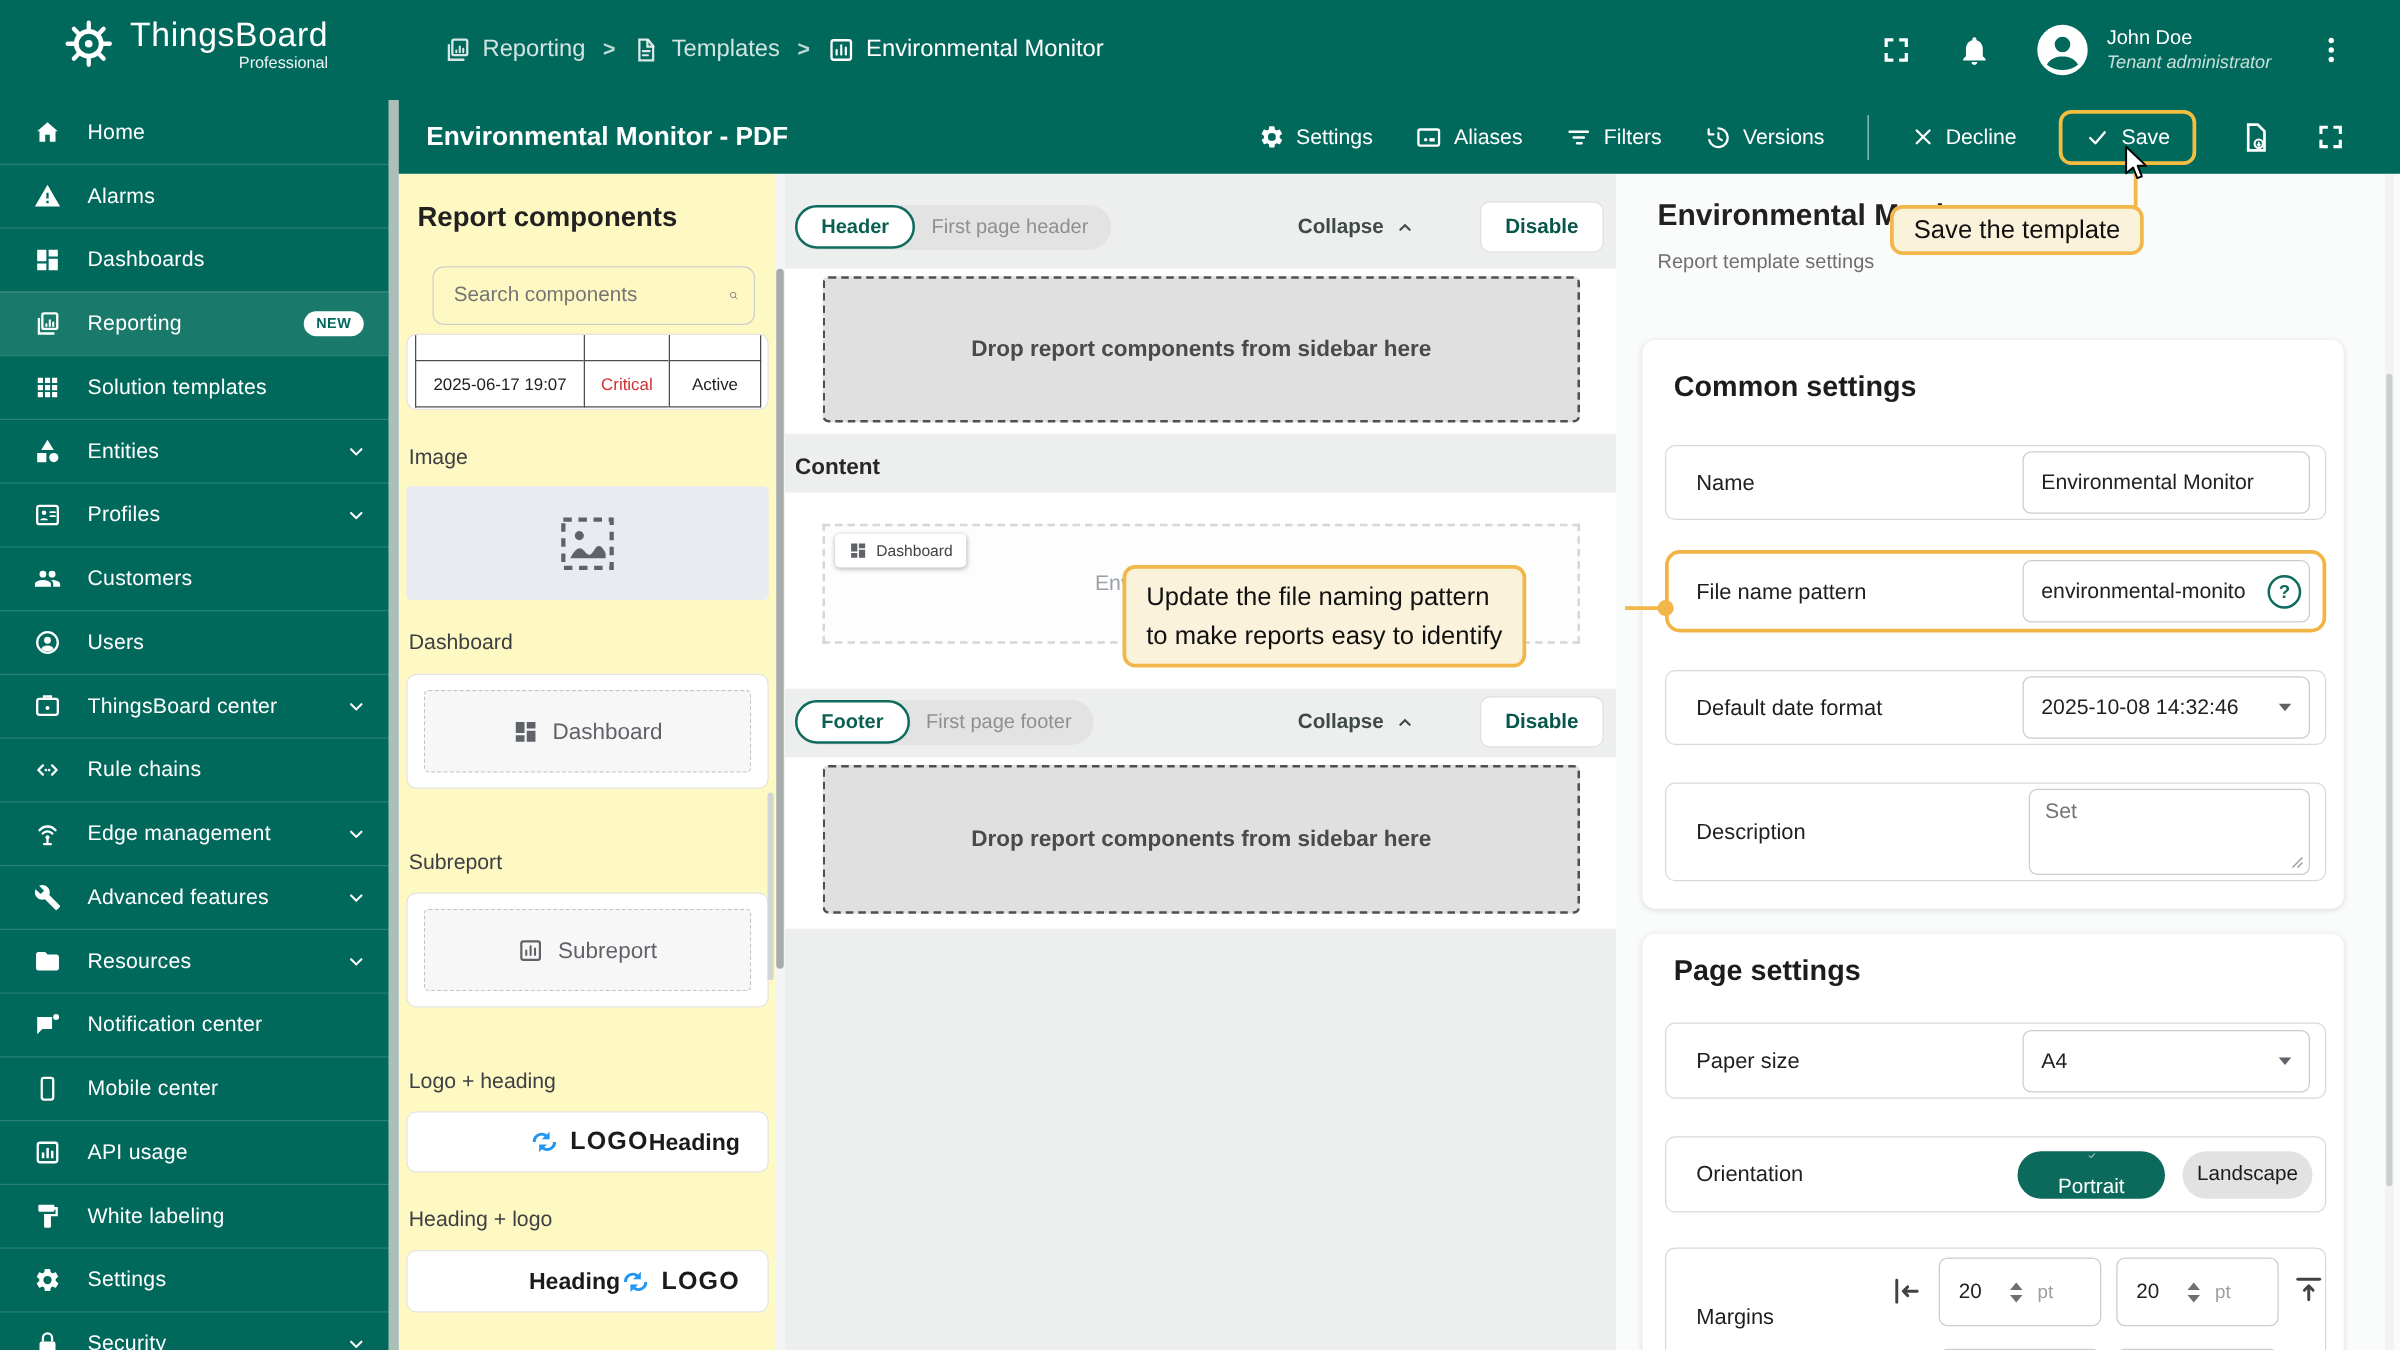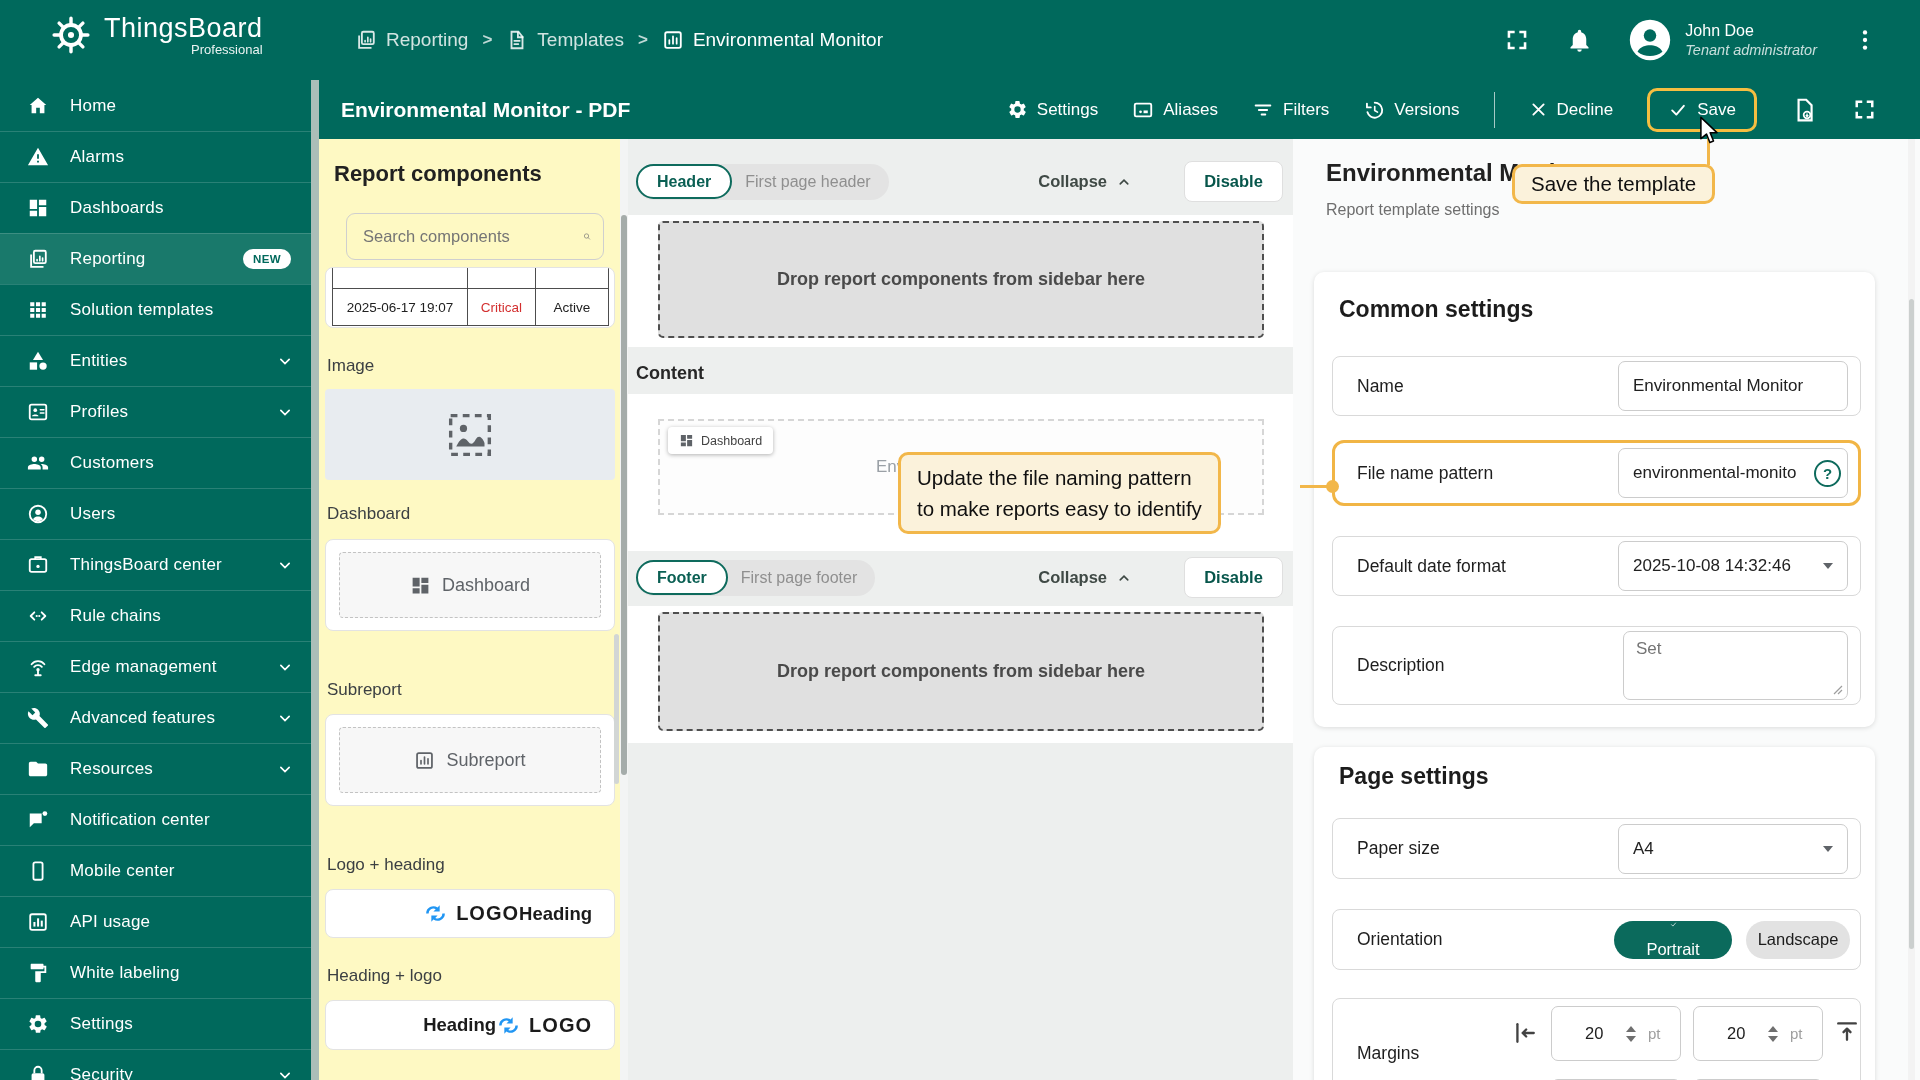--- a/index.html
+++ b/index.html
@@ -89,21 +89,21 @@
   .frow { position:absolute; left:18px; width:529px; border:1px solid #D9D9D9; border-radius:8px; background:#fff; display:flex; align-items:center; }
   .frow-label { margin-left:24px; font-size:17.5px; color:#1E1E1E; }
   .ctl { position:absolute; right:12px; height:50px; border:1px solid #CCCCCC; border-radius:7px; background:#fff; display:flex; align-items:center; }
   .ctl input { border:none; outline:none; font-size:17px; color:#212121; font-family:inherit; width:100%; background:transparent; }
   .caret { width:0; height:0; border-left:5.5px solid transparent; border-right:5.5px solid transparent; border-top:6.5px solid #5F6368; }
   .hl-row { border:3px solid #F1B545; border-radius:12px; }
   .help-circ { width:27px; height:27px; border:2.2px solid #0E6B5D; border-radius:50%; color:#0E6B5D; font-size:15px; font-weight:700; display:flex; align-items:center; justify-content:center; flex:none; }
   .pill { height:38px; border-radius:19px; display:flex; align-items:center; justify-content:center; gap:12px; font-size:16.5px; cursor:pointer; position:absolute;flex-direction:column; }
   .pill.sel { background:#0B6A5C; color:#fff; font-weight:500; }
   .pill.unsel { background:#E2E2E2; color:#1C1C1C; }
-  .m-input { position:absolute; height:55px; width:130px; border:1px solid #CCCCCC; border-radius:7px; background:#fff; display:flex; align-items:center;padding-left:18px; }
+  .m-input { position:absolute; height:55px; width:130px; border:1px solid #CCCCCC; border-radius:7px; background:#fff; display:flex; align-items:center; }
   .m-input input { border:none; outline:none; width:56px; padding-left:15px; font-size:16.5px; color:#212121; font-family:inherit; background:transparent; }
   .spinner { display:flex; flex-direction:column; gap:4px; cursor:pointer; }
   .spin-up { width:0; height:0; border-left:5px solid transparent; border-right:5px solid transparent; border-bottom:6px solid #6F6F6F; }
   .spin-dn { width:0; height:0; border-left:5px solid transparent; border-right:5px solid transparent; border-top:6px solid #6F6F6F; }
   .unit { color:#9E9E9E; font-size:15px; margin-left:12px; }
   .right-scroll { position:absolute; left:1908px; top:139px; width:7px; height:941px; background:#F3F3F3; z-index:6; }
   .right-thumb { position:absolute; left:1px; top:160px; width:5px; height:650px; background:#CBCFCE; border-radius:3px; }
 
   
   .tip { position:absolute; background:#FBF2DB; border:3px solid #F2B74A; border-radius:10px; color:#101010; z-index:40; }

